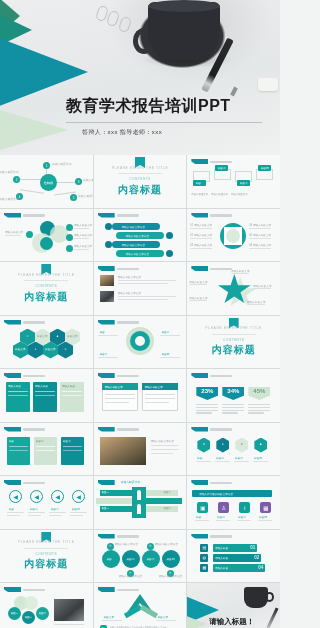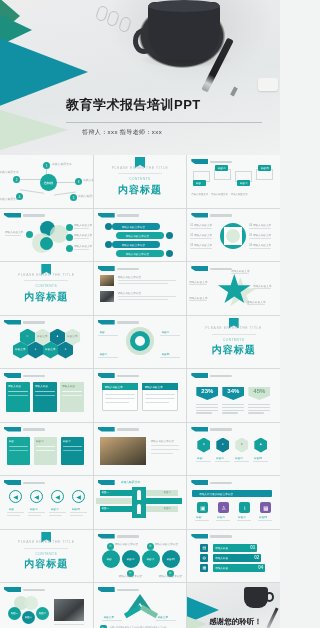--- a/index.html
+++ b/index.html
@@ -48,21 +48,21 @@
   
   .arrow-a { position:absolute; left:-6px; top:36px; width:0;height:0;
      border-left:94px solid #1190a3; border-top:36px solid transparent; border-bottom:36px solid transparent; }
   .arrow-b { position:absolute; left:-14px; top:8px; width:0;height:0;
      border-left:46px solid #1d8f7e; border-top:22px solid transparent; border-bottom:22px solid transparent; }
   .arrow-c { position:absolute; left:-20px; top:104px; width:0;height:0;
      border-left:88px solid #cfe3cf; border-top:26px solid transparent; border-bottom:26px solid transparent; opacity:.9;}
   .arrow-d { position:absolute; left:-10px; top:-10px; width:0;height:0;
      border-left:30px solid #2e8c72; border-top:26px solid transparent; border-bottom:26px solid transparent; }
 
-  .hero-title { position:absolute; left:66px; top:96px; font-size:13px;
+  .hero-title { position:absolute; left:66px; top:96px; font-size:16px;
      font-weight:bold; color:#1c1c1c; letter-spacing:.5px; white-space:nowrap; }
   .hero-rule { position:absolute; left:66px; top:122px; width:196px; height:1px; background:#bcc0c2; }
   .hero-sub { position:absolute; left:82px; top:128px; font-size:6px; color:#3a3a3a; letter-spacing:.4px; }
 
   
   .grid { position:absolute; top:155px; left:0; width:280px; height:473px;
           display:grid; grid-template-columns:repeat(3, 1fr);
           grid-template-rows:repeat(9, 52.5px);
           background:#d7dadb; gap:1px; }
   .slide { position:relative; background:#f7f8f8; overflow:hidden; }
@@ -625,18 +625,18 @@
       <div style="position:absolute;left:16px;top:43px;font-size:2.2px;color:#9ea5a7;width:68px;line-height:1.5">请输入您需要的标题文字内容请输入您需要的标题文字内容</div>
     </div>
 
     <div class="slide">
       <div class="close-bg"></div>
       <div class="close-mug"></div>
       <div class="close-mug-h"></div>
       <div class="close-pen"></div>
       <div class="close-arrow"></div>
       <div class="close-arrow2"></div>
-      <div class="close-title">感谢您的聆听！</div>
+      <div class="close-title">请输入标题！</div>
 
     </div>
 
   </div>
 </div>
 
 </body></html>

